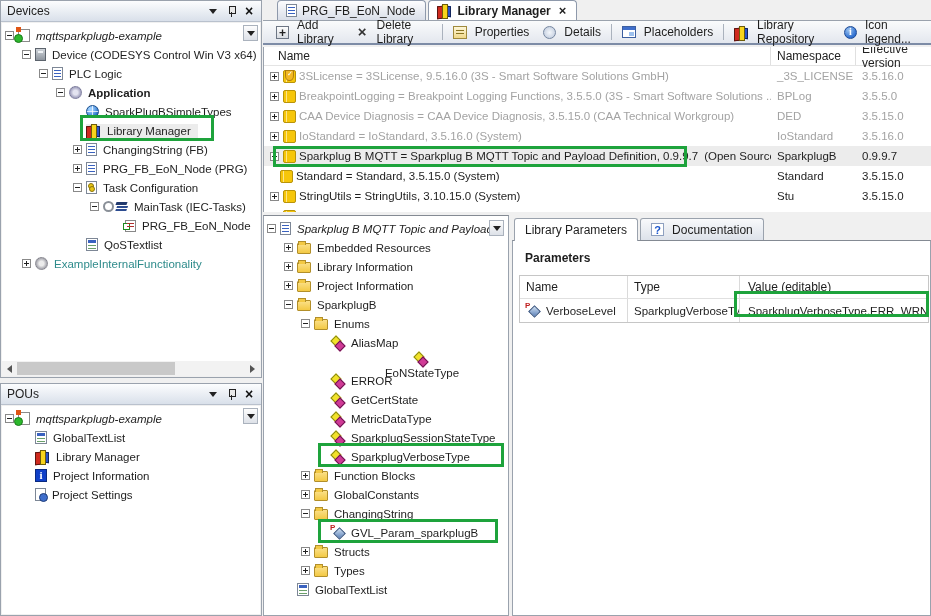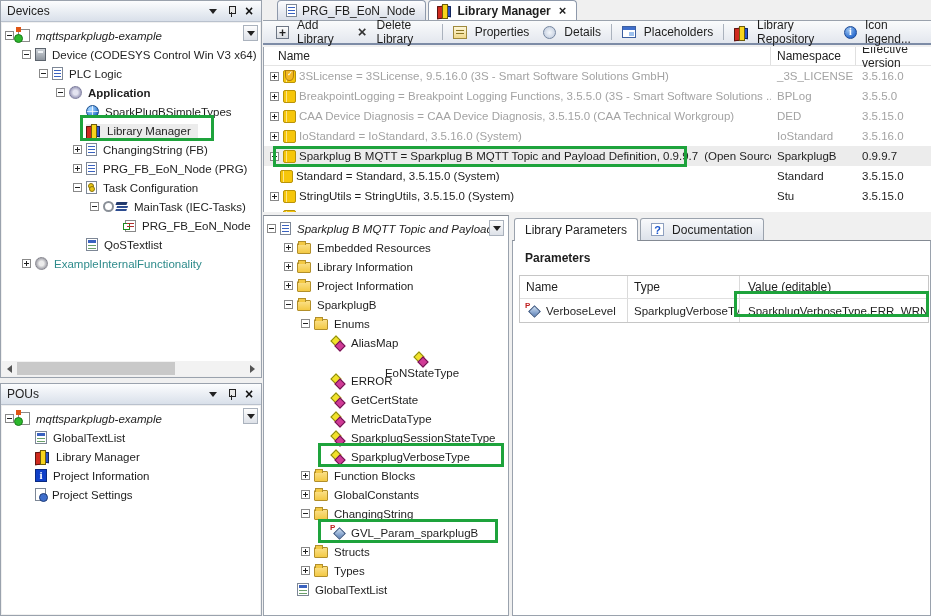--- a/index.html
+++ b/index.html
@@ -429,21 +429,21 @@
       <span class="ic ic-libitem"></span>
       <span>Standard = Standard, 3.5.15.0 (System)</span>
       </div>
     <div class="c2">Standard</div>
     <div class="c3">3.5.15.0</div>
   </div>
   <div class="lrow">
     <div class="c1">
         <span class="exp plus"></span>
       <span class="ic ic-libitem"></span>
-      <span>StringUtils = StringUtils, 3.5.15.0 (System)</span>
+      <span>StringUtils = StringUtils, 3.10.15.0 (System)</span>
       </div>
     <div class="c2">Stu</div>
     <div class="c3">3.5.15.0</div>
   </div>
   <div class="lrow">
     <div class="c1">
         <span class="exp plus"></span>
       <span class="ic ic-libitem"></span>
       </div>
   </div>

